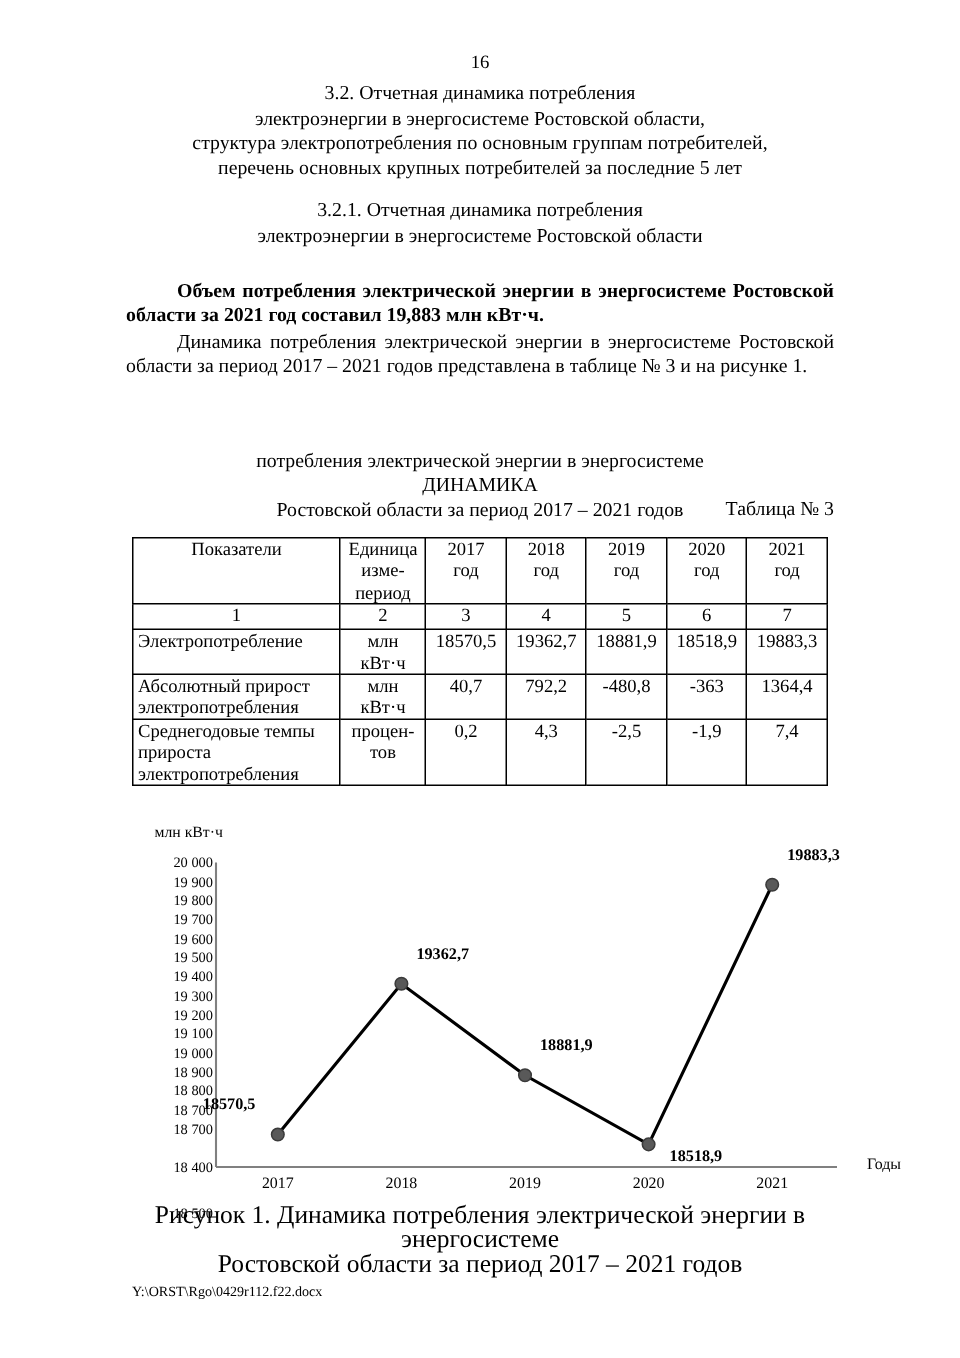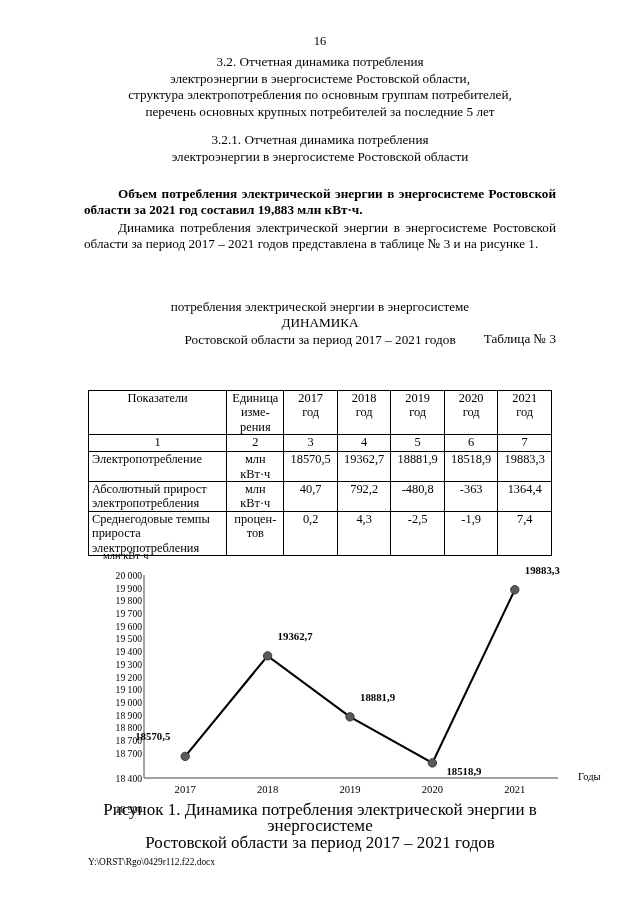--- a/index.html
+++ b/index.html
@@ -81,21 +81,20 @@
   }
 
   
   table.data-table {
     position: absolute;
     top: 358px;
     left: 88px;
     width: 464px;
     border-collapse: collapse;
     font-size: 12.4px;
-    margin-top: 32px;
   }
   table.data-table td,
   table.data-table th {
     border: 1px solid #000000;
     padding: 0px 3px;
     font-weight: normal;
     vertical-align: top;
     line-height: 14.4px;
   }
   .c-ind   { width: 150px; text-align: left;   padding-left: 5px; }
@@ -204,21 +203,21 @@
     <div>Ростовской области за период 2017 – 2021 годов</div>
   </div>
 
   <table class="data-table">
     <thead>
       <tr>
         <th class="c-ind hdr-center" rowspan="1">Показатели</th>
         <th class="c-unit hdr-center">
           <div>Единица</div>
           <div>изме-</div>
-          <div>рения</div>
+          <div>период</div>
         </th>
         <th class="c-year hdr-center">
           <div>2017</div>
           <div>год</div>
         </th>
         <th class="c-year hdr-center">
           <div>2018</div>
           <div>год</div>
         </th>
         <th class="c-year hdr-center">

